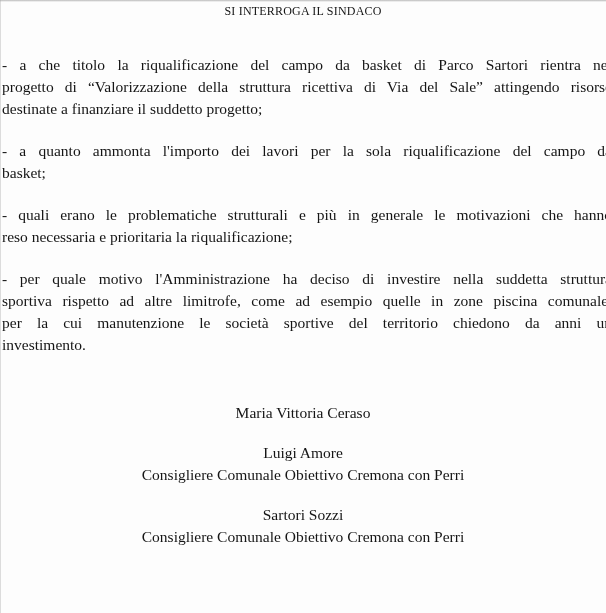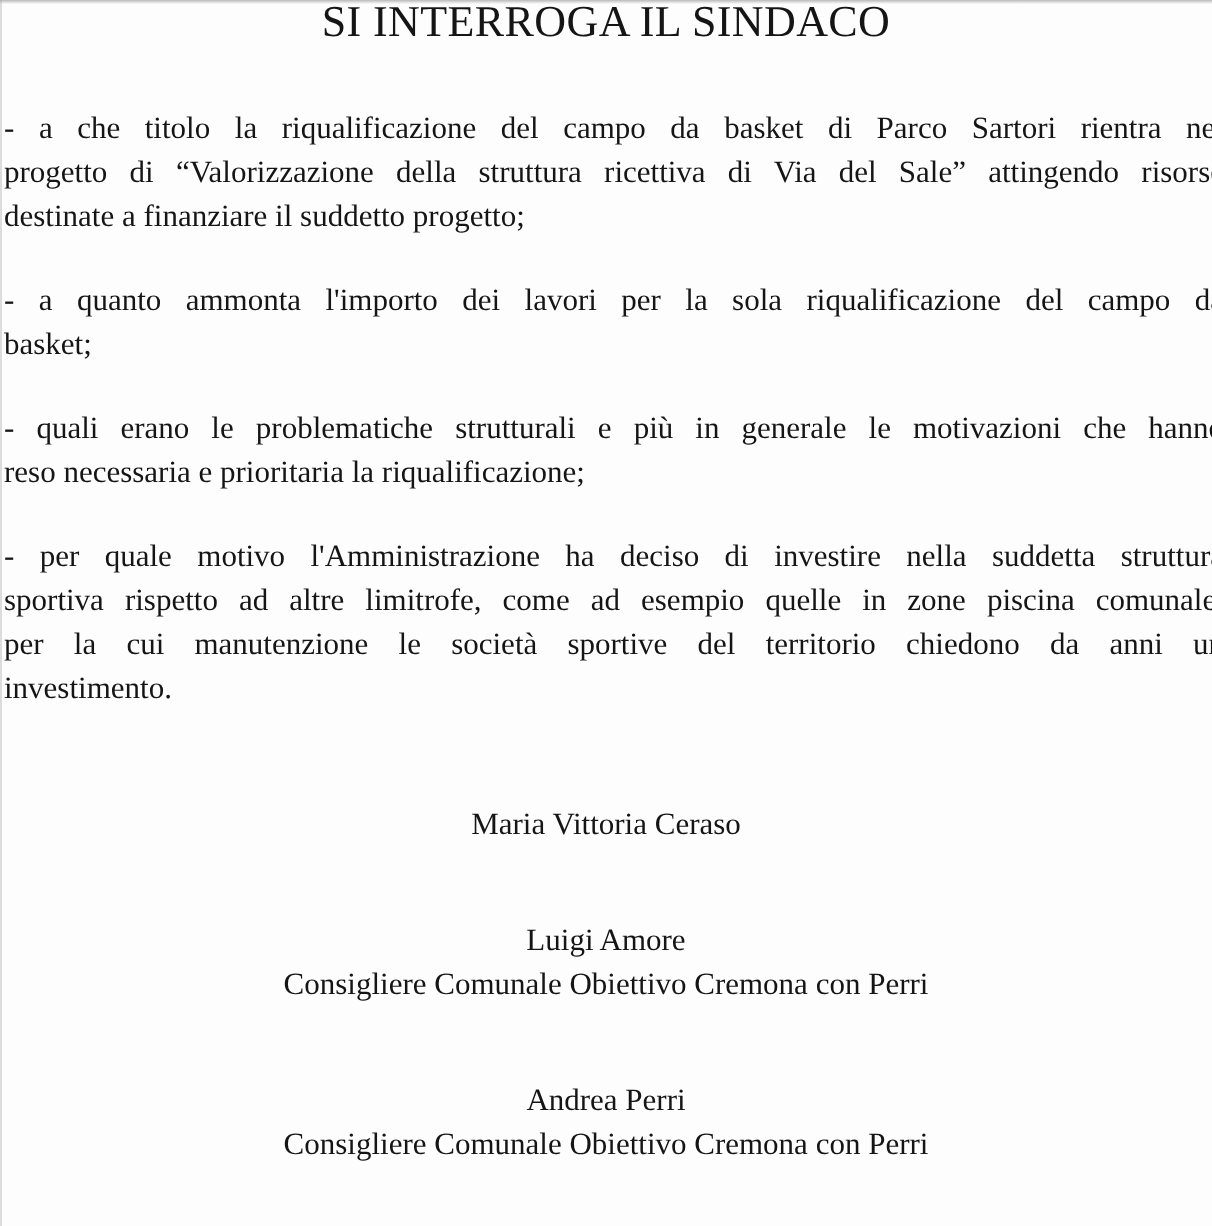--- a/index.html
+++ b/index.html
@@ -29,21 +29,21 @@
     position: absolute;
     top: 0; left: 0;
     width: 1px; height: 100%;
     background: rgba(165,165,165,0.38);
   }
   .title {
     width: 606px;
     height: 22px;
     line-height: 22px;
     text-align: center;
-    font-size: 22px;
+    font-size: 12px;
     letter-spacing: 0.2px;
     white-space: nowrap;
   }
   .questions {
     margin-top: 32px;
     padding-left: 2px;
   }
   .para { margin-top: 20px; }
   .para:first-child { margin-top: 0; }
   .qline {
@@ -54,21 +54,21 @@
     text-align-last: justify;
   }
   .qline.final {
     text-align-last: left;
   }
   .signatures {
     margin-top: 46px;
     width: 606px;
     text-align: center;
   }
-  .sig { margin-top: 36px; }
+  .sig { margin-top: 18px; }
   .sig:first-child { margin-top: 0; }
   .sig-name, .sig-role {
     height: 22px;
     line-height: 22px;
     white-space: nowrap;
     overflow: hidden;
   }
 </style>
 </head>
 <body>
@@ -103,17 +103,17 @@
 
   <div class="signatures" id="signatures">
       <div class="sig">
         <div class="sig-name">Maria Vittoria Ceraso</div>
       </div>
       <div class="sig">
         <div class="sig-name">Luigi Amore</div>
         <div class="sig-role">Consigliere Comunale Obiettivo Cremona con Perri</div>
       </div>
       <div class="sig">
-        <div class="sig-name">Andrea Perri</div>
+        <div class="sig-name">Sartori Sozzi</div>
         <div class="sig-role">Consigliere Comunale Obiettivo Cremona con Perri</div>
       </div>
     </div>
 </div>
 
 </body></html>

